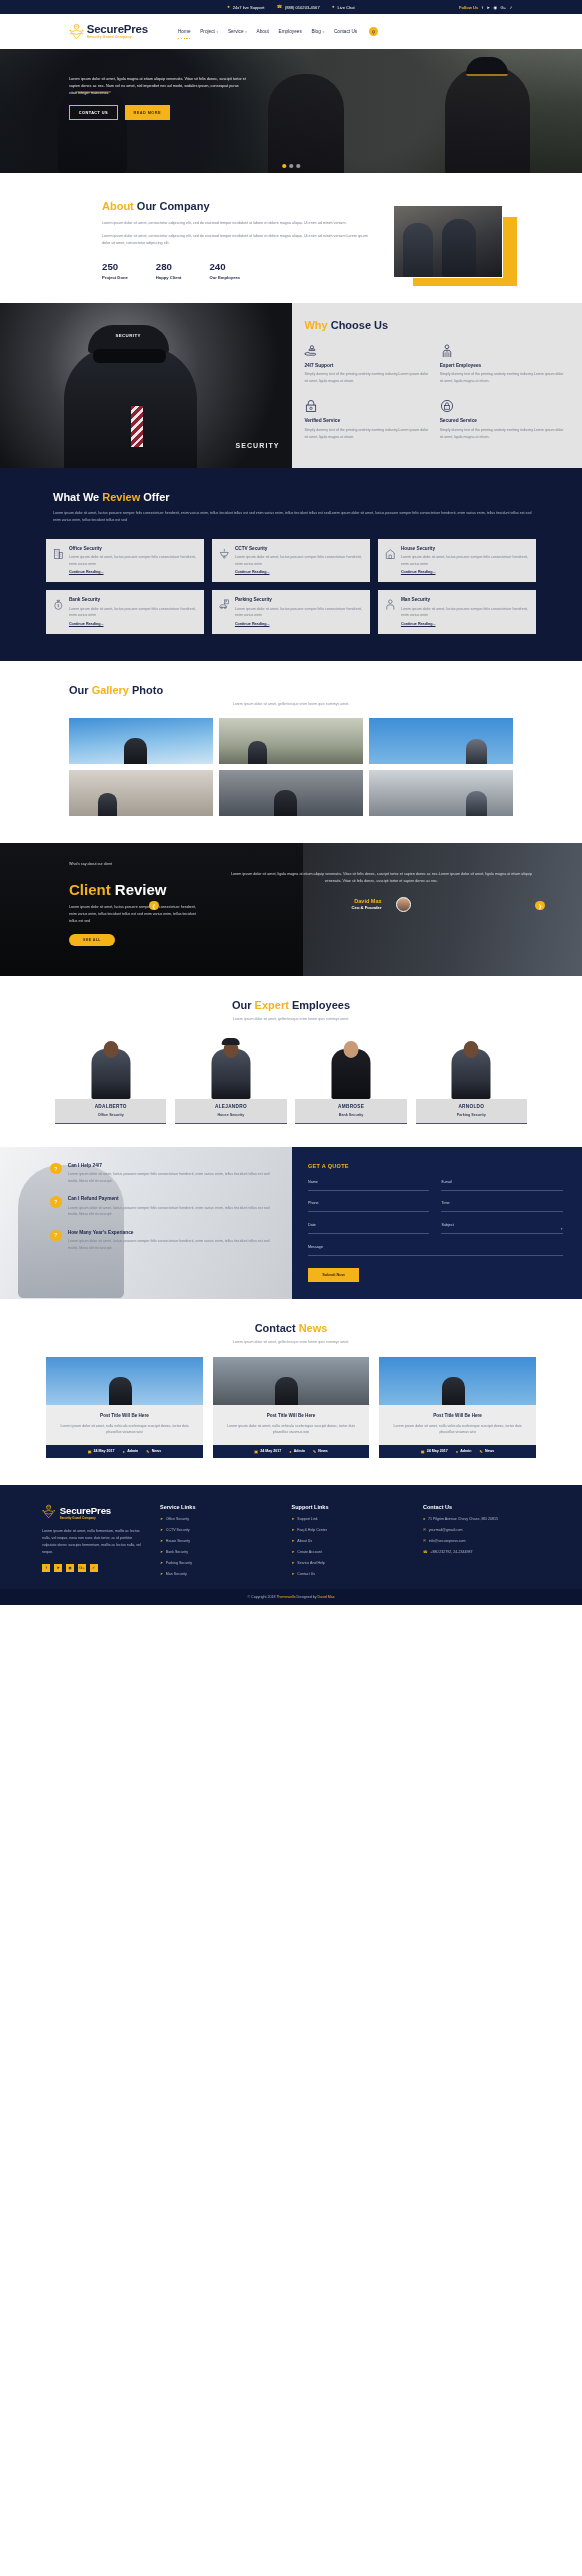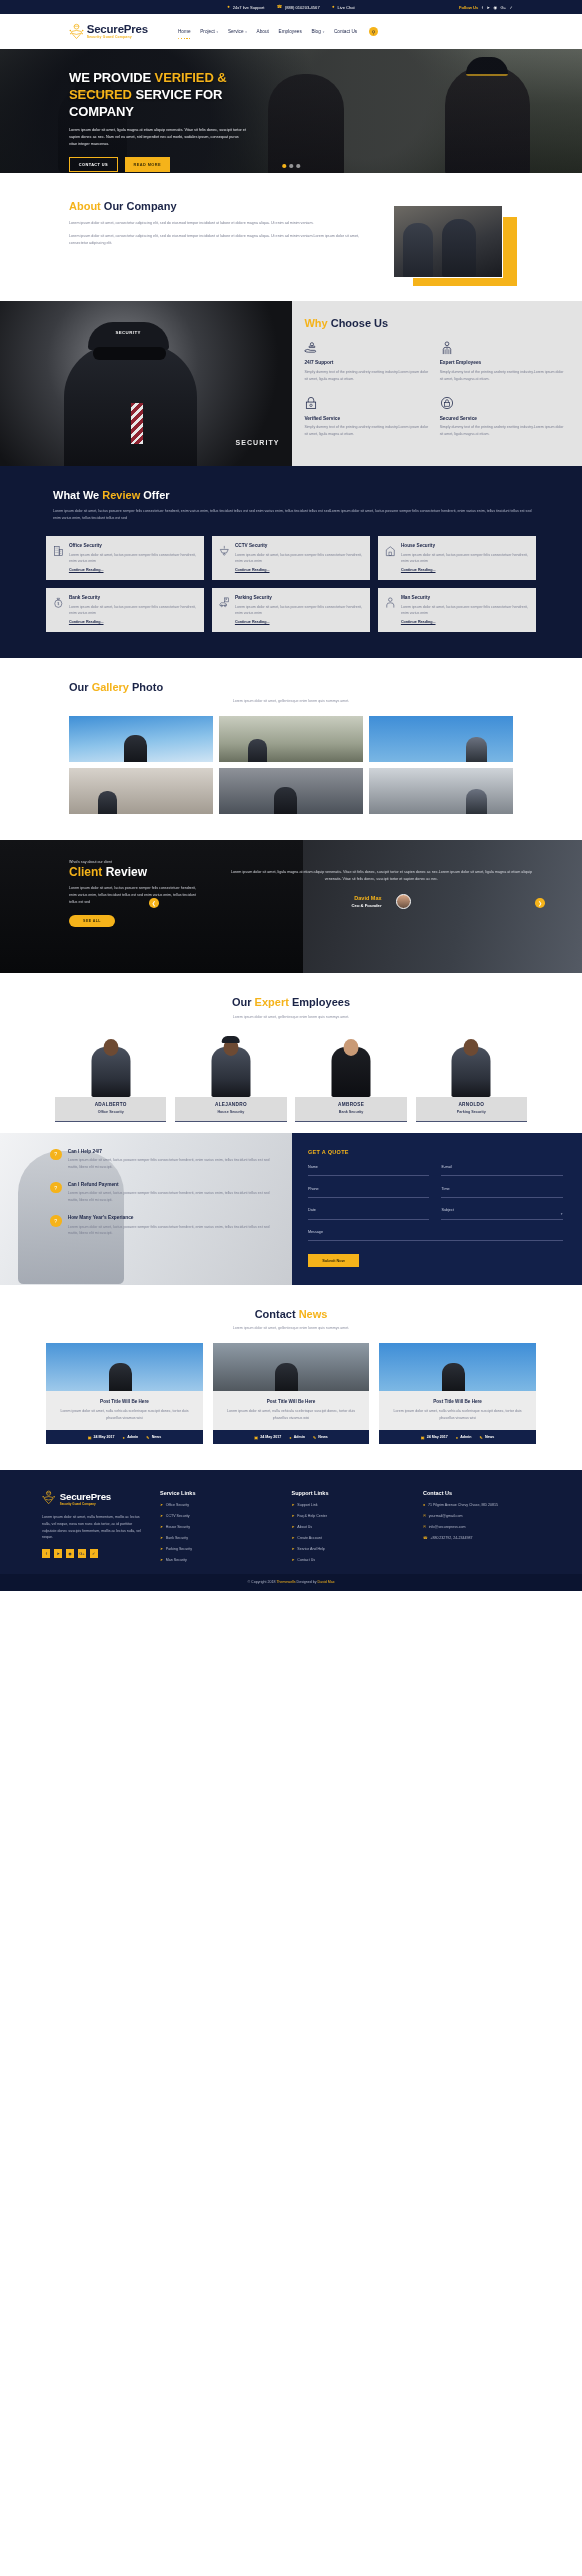--- a/index.html
+++ b/index.html
@@ -106,21 +106,21 @@
   }
   .btn-solid {
     background:#f5b31a; color:#3c2f05; font-size:3.9px; font-weight:bold;
     padding:4px 8.8px; letter-spacing:0.4px; border:none;
   }
   .hero-dots { position:absolute; left:50%; transform:translateX(-50%); bottom:5.3px; display:flex; gap:3.5px; }
   .hero-dots i { width:3.5px; height:3.5px; border-radius:50%; background:rgba(255,255,255,.55); display:block; }
   .hero-dots i.on { background:#f5b31a; }
 
   
-  .about { padding:26.5px 69px 23px; display:flex; gap:16px; position:relative; }
+  .about { padding:26.5px 69px 23px; display:flex; gap:16px; position:relative;margin-left:33px; }
   .about-l { flex:1; }
   .sec-title { font-size:11px; font-weight:bold; color:#1b2447; line-height:1.1; }
   .sec-title .hl { color:#f5b31a; }
   .about-p { margin-top:8px; font-size:3.7px; line-height:1.95; color:#7b7f92; }
   .about-p + .about-p { margin-top:6.2px; }
   .stats { display:flex; gap:28px; margin-top:13.3px; }
   .stat-n { font-size:9.7px; font-weight:bold; color:#1b2447; }
   .stat-l { font-size:4.2px; font-weight:bold; color:#1b2447; margin-top:3.5px; }
   .about-r { width:120px; position:relative; padding-top:5.3px; }
   .about-img {
@@ -183,36 +183,36 @@
   .g-fig2{position:absolute;left:20%;bottom:0;width:19.5px;height:23px;background:linear-gradient(180deg,#3a3f49,#1b1e24);border-radius:8.8px 8.8px 0 0;}
   .g-fig3{position:absolute;right:18%;bottom:0;width:21px;height:25px;background:linear-gradient(180deg,#6b7280,#2c3138);border-radius:9.7px 9.7px 0 0;}
 
   
   .review { height:133px; position:relative; overflow:hidden; background:#1a1c20; }
   .rev-bg{position:absolute;inset:0;background:linear-gradient(100deg,#0d0e11 0%,#26282d 48%,#3b4048 78%,#545a64 100%);}
   .rev-dark{position:absolute;left:0;top:0;width:52%;height:100%;background:linear-gradient(180deg,#121316 0%,#08090b 100%);}
   .rev-in { position:relative; padding:19.5px 35px 0 69px; display:flex; gap:14px; }
   .rev-l { width:133px; }
   .rev-eyebrow { font-size:3.6px; color:#d6d8de; }
-  .rev-h { font-size:12px; font-weight:bold; color:#fff; margin-top:1px; }
+  .rev-h { font-size:15px; font-weight:bold; color:#fff; margin-top:15px; }
   .rev-h .hl{color:#f5b31a;}
   .rev-p { font-size:3.6px; line-height:1.95; color:#d3d5dc; margin-top:6.2px; }
   .rev-btn { margin-top:8.8px; background:#f5b31a; color:#3c2f05; font-size:3.6px; font-weight:bold; padding:4px 0; width:46px; text-align:center; border-radius:8.8px; letter-spacing:0.4px;}
   .rev-r { flex:1; text-align:center; padding-top:8.8px; }
   .rev-q { font-size:3.7px; line-height:1.95; color:#d8dae0; padding:0 14px; }
   .rev-who { margin-top:8.8px; display:flex; align-items:center; justify-content:center; gap:7px; }
   .rev-name { font-size:5.5px; font-weight:bold; color:#f5b31a; text-align:right; }
   .rev-role { font-size:4.2px; font-weight:bold; color:#fff; margin-top:1.8px; text-align:right; }
   .rev-sep { width:0.9px; height:19.5px; background:repeating-linear-gradient(180deg,#f5b31a 0 1.3px,transparent 1.3px 3.1px); }
   .rev-av { width:15px; height:15px; border-radius:50%; border:1.2px solid #fff; background:linear-gradient(180deg,#dba887 0%,#6b5242 100%); }
   .arw { position:absolute; top:58px; width:9.7px; height:9.7px; border-radius:50%; background:#f5b31a; color:#fff; font-size:4.9px; display:flex; align-items:center; justify-content:center; }
   .arw.l { left:149px; } .arw.r { right:37px; }
 
   
-  .emp { padding:23px 55px 11px; }
+  .emp { padding:23px 55px 23px; }
   .emp-title { font-size:11px; font-weight:bold; text-align:center; color:#1b2447; }
   .emp-title .hl{color:#f5b31a;}
   .emp-sub { font-size:3.6px; color:#8b8fa1; text-align:center; margin-top:6.2px; }
   .emp-grid { display:grid; grid-template-columns:repeat(4,1fr); gap:8.8px; margin-top:14px; }
   .emp-card { text-align:center; }
   .emp-ph { height:64px; position:relative; overflow:hidden; background:#fff; }
   .emp-body{position:absolute;left:50%;bottom:0;transform:translateX(-50%);width:39px;height:50px;background:linear-gradient(180deg,#4a515e 0%,#2c313b 64%,#14161b 100%);border-radius:14px 14px 1.8px 1.8px;}
   .emp-head{position:absolute;left:50%;top:6.2px;transform:translateX(-50%);width:15px;height:17px;border-radius:50%;background:#6d4a33;}
   .emp-cap{position:absolute;left:50%;top:3.5px;transform:translateX(-50%);width:18.6px;height:7px;border-radius:8px 8px 1.8px 1.8px;background:#1c1f26;}
   .emp-blk .emp-body{background:linear-gradient(180deg,#1d1f24 0%,#0d0e12 100%);}
@@ -354,39 +354,52 @@
     <div class="search-btn">⚲</div>
   </div>
 
   <div class="hero">
     <div class="hero-bg"></div>
     <div class="hero-guard"></div>
     <div class="hero-g2"></div>
     <div class="hero-g3"></div>
     <div class="hero-shade"></div>
     <div class="hero-inner">
-      <h1 class="hero-h1"><span>WE PROVIDE </span><span class="hl">VERIFIED &amp;</span> <span class="hl">SECURED</span><span> SERVICE FOR</span> <span>COMPANY</span></h1>
       <p class="hero-p">Lorem ipsum dolor sit amet, ligula magna at etiam aliquip venenatis. Vitae sit felis donec, suscipit tortor et sapien donec ac nec. Nam vel eu amet, nisl imperdiet nec ad morbi, sodales ipsum, consequat purus vitae integer maecenas.</p>
       <div class="hero-btns">
         <button class="btn-ghost">CONTACT US</button>
         <button class="btn-solid">READ MORE</button>
       </div>
     </div>
     <div class="hero-dots">
       <i class="on"></i>
         <i></i>
         <i></i>
     </div>
   </div>
 
   <div class="about">
     <div class="about-l">
       <div class="sec-title"><span class="hl">About</span><span> Our Company</span></div>
       <p class="about-p">Lorem ipsum dolor sit amet, consectetur adipiscing elit, sed do eiusmod tempor incididunt ut labore et dolore magna aliqua. Ut enim ad minim veniam.</p>
       <p class="about-p">Lorem ipsum dolor sit amet, consectetur adipiscing elit, sed do eiusmod tempor incididunt ut labore et dolore magna aliqua. Ut enim ad minim veniam.Lorem ipsum dolor sit amet, consectetur adipiscing elit.</p>
+      <div class="stats">
+        <div>
+          <div class="stat-n">250</div>
+          <div class="stat-l">Project Done</div>
+        </div>
+        <div>
+          <div class="stat-n">280</div>
+          <div class="stat-l">Happy Client</div>
+        </div>
+        <div>
+          <div class="stat-n">240</div>
+          <div class="stat-l">Our Employees</div>
+        </div>
+      </div>
     </div>
     <div class="about-r">
       <div class="about-frame"></div>
       <div class="about-img">
         <div class="p1"></div>
           <div class="p2"></div>
       </div>
     </div>
   </div>
 

